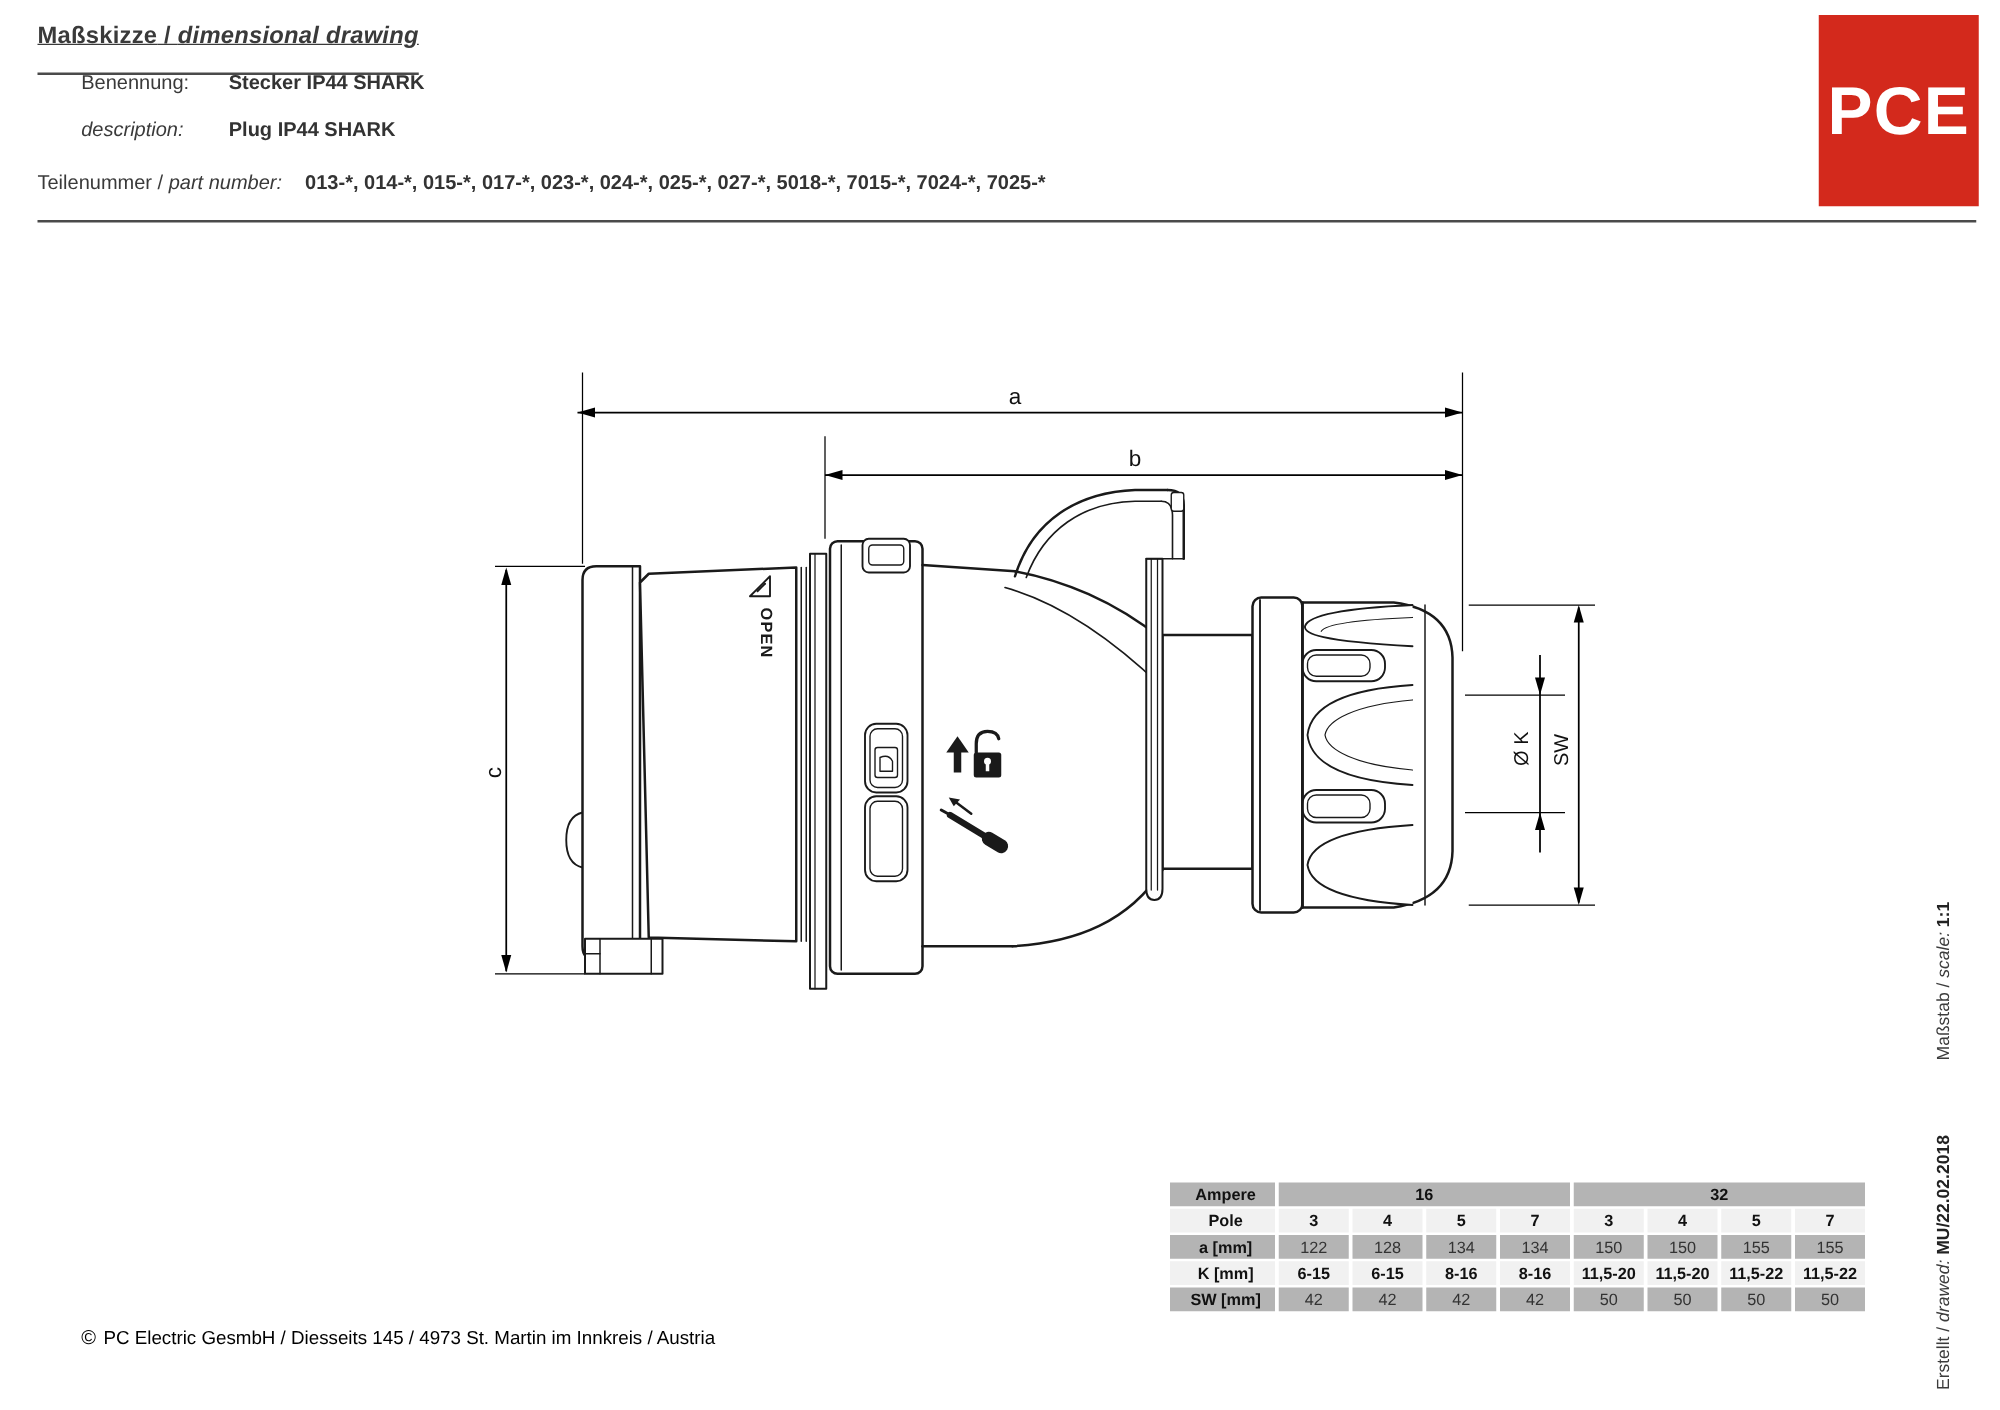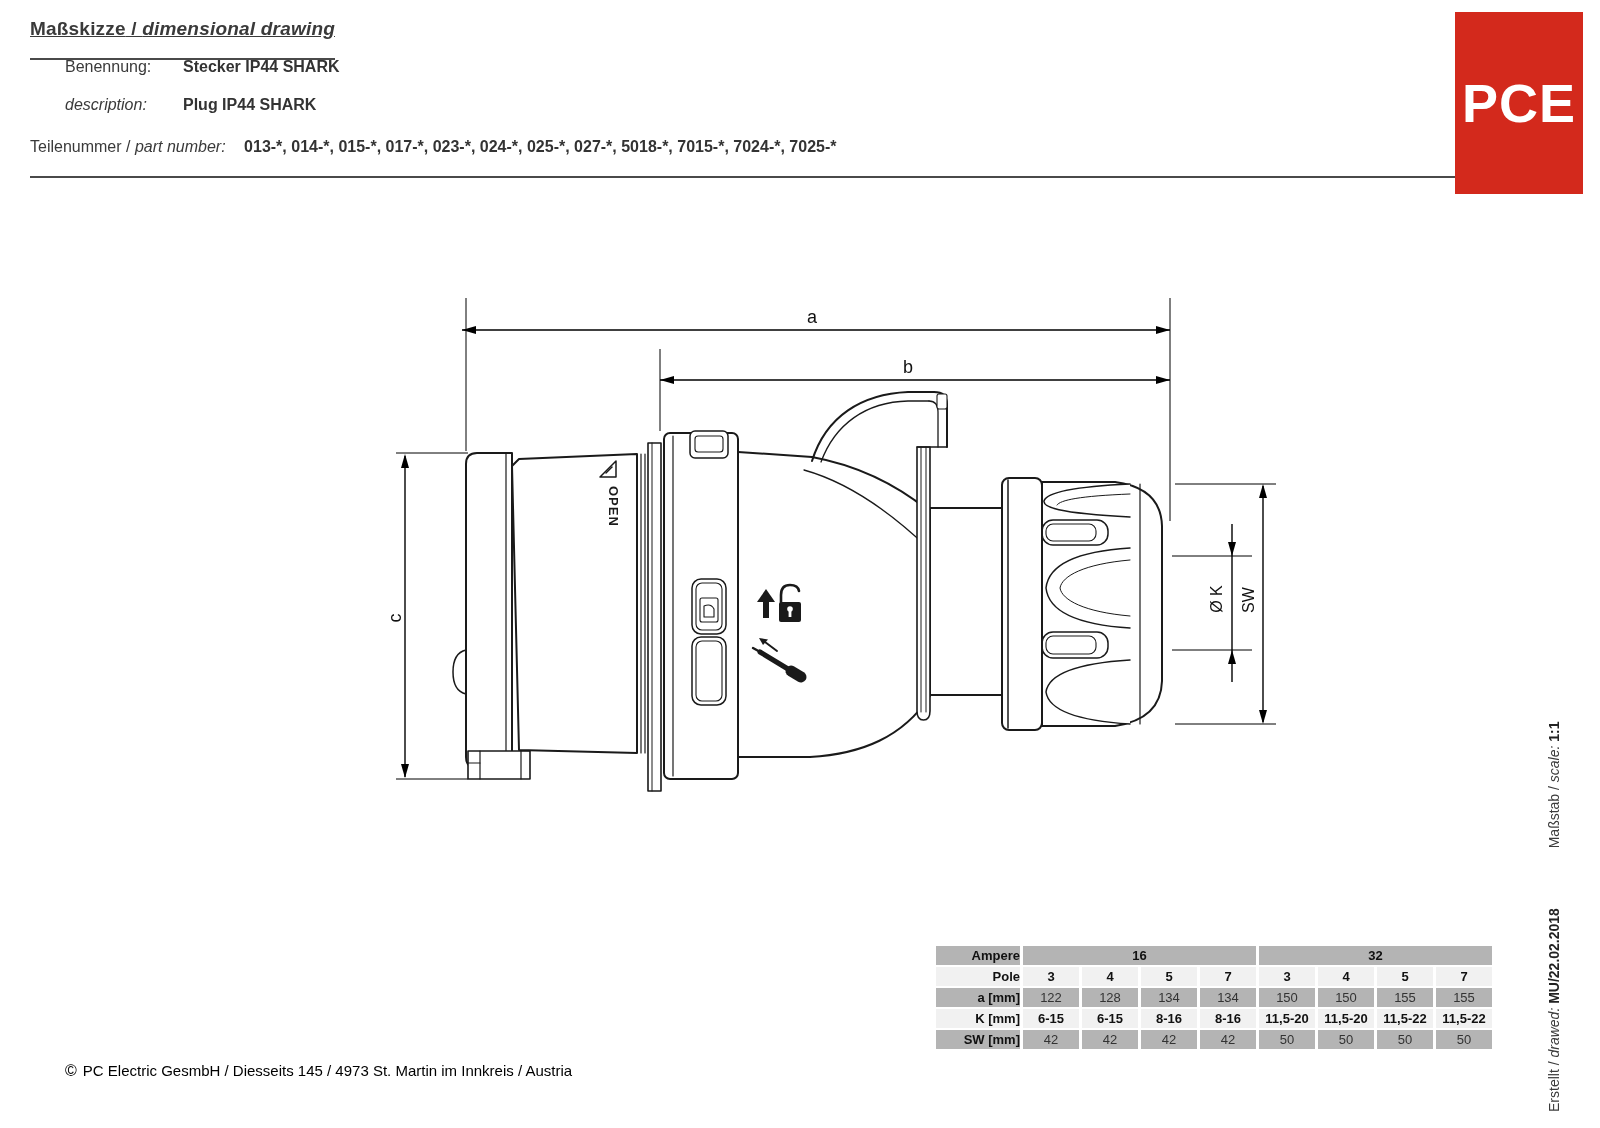--- a/index.html
+++ b/index.html
@@ -16,35 +16,35 @@
   .hdr-row{position:absolute;left:30px;font-size:16px;color:#3a3a3a;white-space:nowrap;}
   .hdr-row .lbl{display:inline-block;margin-left:35px;}
   .hdr-row .val{font-weight:bold;color:#333;}
   .row-benennung{top:58px;} .row-benennung .lbl{width:118px;}
   .row-description{top:96px;font-style:italic;} .row-description .lbl{width:118px;}
   .row-teile{top:138px;}
   .row-teile .val{font-style:normal;}
   .hdr-sep{position:absolute;left:30px;top:176px;width:1551px;height:2px;background:#4a4a4a;}
   
   .logo{
-    position:absolute;left:1455px;top:12px;width:128px;height:182px;background:#d3291c;
+    position:absolute;left:1455px;top:12px;width:128px;height:153px;background:#d3291c;
     display:flex;align-items:center;justify-content:center;
   }
   .logo span{color:#ffffff;font-size:54px;font-weight:bold;letter-spacing:1px;}
   
   .drawing{position:absolute;left:390px;top:275px;}
   
   .dim-table{
     position:absolute;left:933px;top:944px;border-collapse:separate;border-spacing:3px 2px;
     font-size:13px;
   }
   .dim-table td{height:19px;line-height:19px;padding:0;}
   .r-gray td{background:#b4b4b4;}
   .r-light td{background:#f1f1f1;}
-  .t-label{font-weight:bold;color:#111;text-align:right;padding-left:5px !important;}
+  .t-label{font-weight:bold;color:#111;text-align:center;padding-left:5px !important;}
   .t-val{text-align:center;color:#333;}
   .t-head{font-weight:bold;color:#111;text-align:center;}
   .t-boldvals .t-val{font-weight:bold;color:#111;}
   
   .footer{position:absolute;left:65px;top:1062px;font-size:15px;color:#000000;white-space:nowrap;}
   .footer .cr{font-size:16px;margin-right:6px;}
   
   .side-info{
     position:absolute;left:1546px;top:1112px;transform:rotate(-90deg);transform-origin:0 0;
     font-size:14px;color:#3c3c3c;white-space:nowrap;

